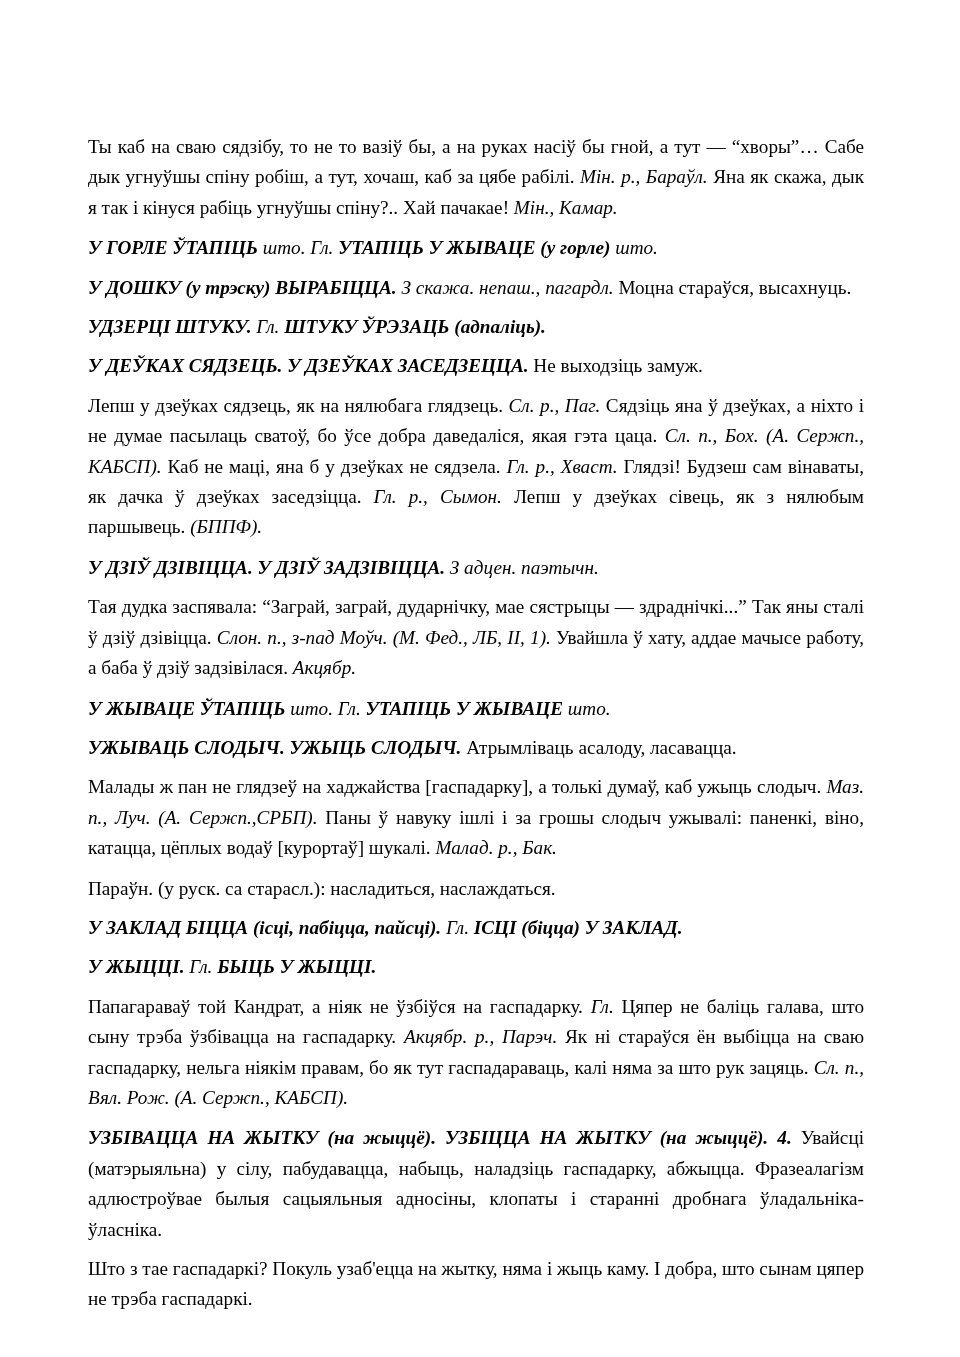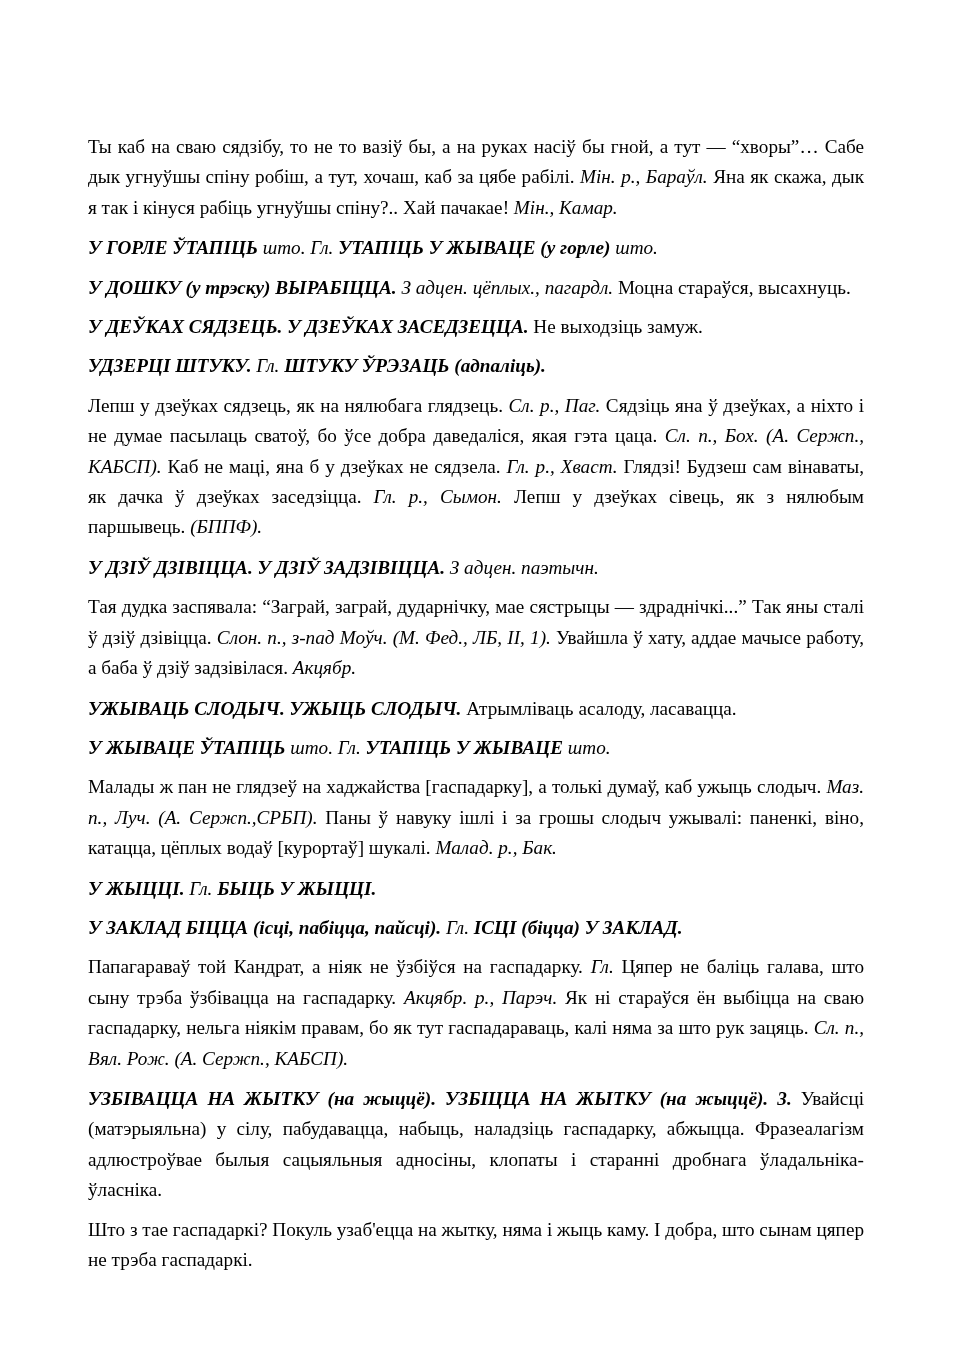--- a/index.html
+++ b/index.html
@@ -53,28 +53,29 @@
     font-style: italic;
   }
 </style>
 </head>
 <body>
 
 <div class="page">
   <div class="col" id="col">
       <div class="para cite"><span>Ты каб на сваю сядзібу, то не то вазіў бы, а на руках насіў бы гной, а тут — “хворы”… Сабе дык угнуўшы спіну робіш, а тут, хочаш, каб за цябе рабілі. </span><span class="i">Мін. р., Бараўл.</span><span> Яна як скажа, дык я так і кінуся рабіць угнуўшы спіну?.. Хай пачакае! </span><span class="i">Мін., Камар.</span></div>
       <div class="para entry"><span class="b">У ГОРЛЕ ЎТАПІЦЬ </span><span class="i">што. Гл.</span><span class="b"> УТАПІЦЬ У ЖЫВАЦЕ (у горле) </span><span class="i">што.</span></div>
-      <div class="para entry"><span class="b">У ДОШКУ (у трэску) ВЫРАБІЦЦА. </span><span class="i">З адцен. цёплых., пагардл.</span><span> Моцна стараўся, высахнуць.</span></div>
+      <div class="para entry"><span class="b">У ДОШКУ (у трэску) ВЫРАБІЦЦА. </span><span class="i">З скажа. непаш., пагардл.</span><span> Моцна стараўся, высахнуць.</span></div>
+      <div class="para entry"><span class="b">УДЗЕРЦІ ШТУКУ. </span><span class="i">Гл.</span><span class="b"> ШТУКУ ЎРЭЗАЦЬ (адпаліць).</span></div>
       <div class="para entry"><span class="b">У ДЕЎКАХ СЯДЗЕЦЬ. У ДЗЕЎКАХ ЗАСЕДЗЕЦЦА. </span><span>Не выходзіць замуж.</span></div>
-      <div class="para entry"><span class="b">УДЗЕРЦІ ШТУКУ. </span><span class="i">Гл.</span><span class="b"> ШТУКУ ЎРЭЗАЦЬ (адпаліць).</span></div>
       <div class="para cite"><span>Лепш у дзеўках сядзець, як на нялюбага глядзець. </span><span class="i">Сл. р., Паг.</span><span> Сядзіць яна ў дзеўках, а ніхто і не думае пасылаць сватоў, бо ўсе добра даведаліся, якая гэта цаца. </span><span class="i">Сл. п., Бох. (А. Сержп., КАБСП).</span><span> Каб не маці, яна б у дзеўках не сядзела. </span><span class="i">Гл. р., Хваст.</span><span> Глядзі! Будзеш сам вінаваты, як дачка ў дзеўках заседзіцца. </span><span class="i">Гл. р., Сымон.</span><span> Лепш у дзеўках сівець, як з нялюбым паршывець. </span><span class="i">(БППФ).</span></div>
       <div class="para entry"><span class="b">У ДЗІЎ ДЗІВІЦЦА. У ДЗІЎ ЗАДЗІВІЦЦА. </span><span class="i">З адцен. паэтычн.</span></div>
       <div class="para cite"><span>Тая дудка заспявала: “Заграй, заграй, дударнічку, мае сястрыцы — здраднічкі...” Так яны сталі ў дзіў дзівіцца. </span><span class="i">Слон. п., з-пад Моўч. (М. Фед., ЛБ, II, 1).</span><span> Увайшла ў хату, аддае мачысе работу, а баба ў дзіў задзівілася. </span><span class="i">Акцябр.</span></div>
+      <div class="para entry"><span class="b">У ЖЫВАЦЕ ЎТАПІЦЬ </span><span class="i">што. Гл.</span><span class="b"> УТАПІЦЬ У ЖЫВАЦЕ </span><span class="i">што.</span></div>
       <div class="para entry"><span class="b">УЖЫВАЦЬ СЛОДЫЧ. УЖЫЦЬ СЛОДЫЧ. </span><span>Атрымліваць асалоду, ласавацца.</span></div>
-      <div class="para entry"><span class="b">У ЖЫВАЦЕ ЎТАПІЦЬ </span><span class="i">што. Гл.</span><span class="b"> УТАПІЦЬ У ЖЫВАЦЕ </span><span class="i">што.</span></div>
       <div class="para cite"><span>Малады ж пан не глядзеў на хаджайства [гаспадарку], а толькі думаў, каб ужыць слодыч. </span><span class="i">Маз. п., Луч. (А. Сержп.,СРБП).</span><span> Паны ў навуку ішлі і за грошы слодыч ужывалі: паненкі, віно, катацца, цёплых водаў [курортаў] шукалі. </span><span class="i">Малад. р., Бак.</span></div>
+      <div class="para tight"><span>Параўн. (у руск. са старасл.): насладиться, наслаждаться.</span></div>
+      <div class="para entry"><span class="b">У ЗАКЛАД БІЦЦА (ісці, пабіцца, пайсці). </span><span class="i">Гл.</span><span class="b"> ІСЦІ (біцца) У ЗАКЛАД.</span></div>
       <div class="para entry"><span class="b">У ЖЫЦЦІ. </span><span class="i">Гл.</span><span class="b"> БЫЦЬ У ЖЫЦЦІ.</span></div>
-      <div class="para entry"><span class="b">У ЗАКЛАД БІЦЦА (ісці, пабіцца, пайсці). </span><span class="i">Гл.</span><span class="b"> ІСЦІ (біцца) У ЗАКЛАД.</span></div>
       <div class="para cite"><span>Папагараваў той Кандрат, а ніяк не ўзбіўся на гаспадарку. </span><span class="i">Гл.</span><span> Цяпер не баліць галава, што сыну трэба ўзбівацца на гаспадарку. </span><span class="i">Акцябр. р., Парэч.</span><span> Як ні стараўся ён выбіцца на сваю гаспадарку, нельга ніякім правам, бо як тут гаспадараваць, калі няма за што рук зацяць. </span><span class="i">Сл. п., Вял. Рож. (А. Сержп., КАБСП).</span></div>
-      <div class="para entry"><span class="b">УЗБІВАЦЦА НА ЖЫТКУ (на жыццё). УЗБІЦЦА НА ЖЫТКУ (на жыццё). 3. </span><span>Увайсці (матэрыяльна) у сілу, пабудавацца, набыць, наладзіць гаспадарку, абжыцца. Фразеалагізм адлюстроўвае былыя сацыяльныя адносіны, клопаты і старанні дробнага ўладальніка-ўласніка.</span></div>
+      <div class="para entry"><span class="b">УЗБІВАЦЦА НА ЖЫТКУ (на жыццё). УЗБІЦЦА НА ЖЫТКУ (на жыццё). 4. </span><span>Увайсці (матэрыяльна) у сілу, пабудавацца, набыць, наладзіць гаспадарку, абжыцца. Фразеалагізм адлюстроўвае былыя сацыяльныя адносіны, клопаты і старанні дробнага ўладальніка-ўласніка.</span></div>
       <div class="para cite"><span>Што з тае гаспадаркі? Покуль узаб'ецца на жытку, няма і жыць каму. І добра, што сынам цяпер не трэба гаспадаркі. </span></div>
     </div>
 </div>
 
 </body></html>

